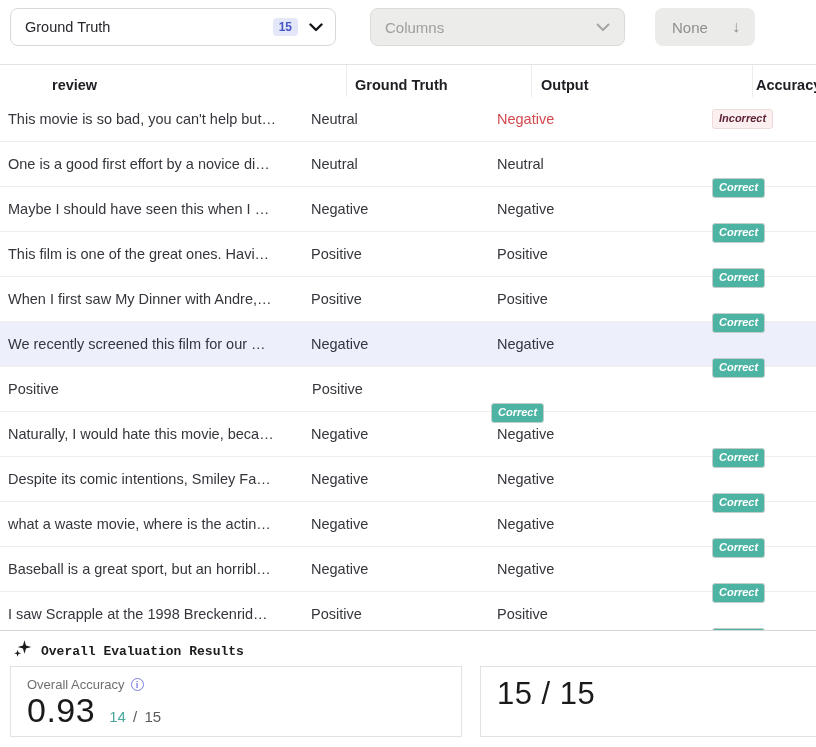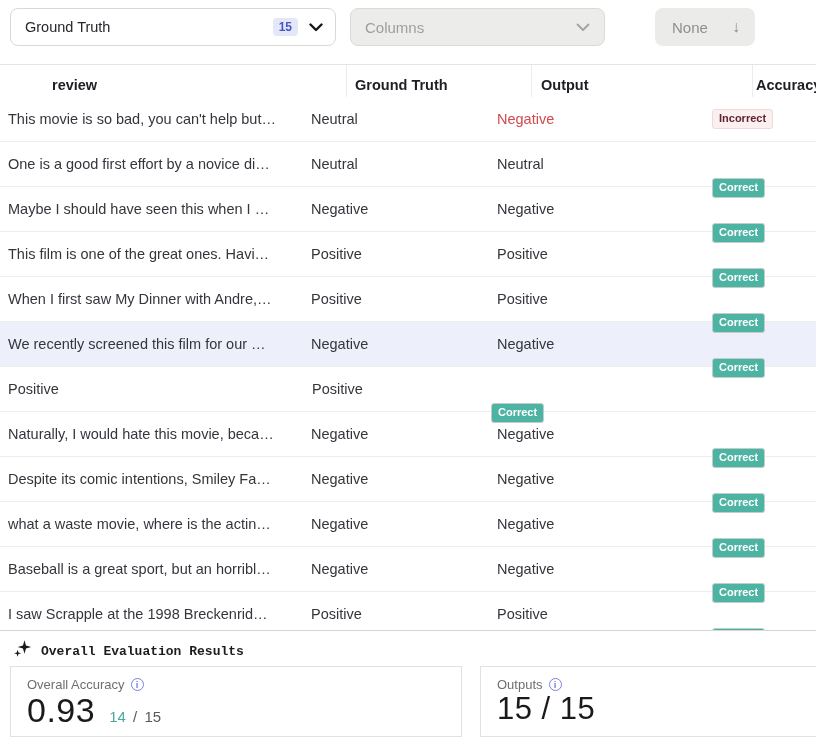--- a/index.html
+++ b/index.html
@@ -6,21 +6,21 @@
   html,body { width:816px; height:747px; overflow:hidden; background:#fff; }
   body { font-family:"Liberation Sans", sans-serif; color:#33353b; position:relative; }
   #app { position:relative; width:816px; height:747px; overflow:hidden; background:#fff; }
 
   
   .toolbar { position:absolute; top:0; left:0; width:816px; height:55px; background:#fff; }
   .select { position:absolute; top:8px; height:38px; border-radius:8px; display:flex; align-items:center; cursor:pointer; }
   .filter-select { left:10px; width:326px; background:#fff; border:1px solid #d8d8d4; padding:0 12px 0 14px; }
   .filter-select .sel-label { flex:1; font-size:14.5px; color:#26262c; }
   .count-badge { background:#e4e7f8; color:#4656c6; font-size:12px; font-weight:600; padding:2px 6px; border-radius:4px; margin-right:11px; }
-  .columns-select { left:350px; width:255px; background:#ececea; border:1px solid #dcdad5; padding:0 14px; }
+  .columns-select { left:370px; width:255px; background:#ececea; border:1px solid #dcdad5; padding:0 14px; }
   .columns-select .sel-label { flex:1; font-size:15px; color:#9e9e9a; }
   .sort-button { left:655px; width:100px; background:#ebebe9; border:none; padding:0 15px 0 17px; justify-content:space-between; }
   .sort-button .sel-label { font-size:15px; color:#8f8f8b; }
   .arrow-down-glyph { font-size:16px; color:#8f8f8b; line-height:1; }
 
   
   .grid-cols { display:grid; grid-template-columns:303px 185px 221px 92px 15px; }
   .thead { position:absolute; top:64px; left:0; width:816px; height:42px;
            border-top:1px solid #e4e4e4; border-bottom:2px solid #c4c4c4; background:#fff;padding-left:44px; }
   .th { display:flex; align-items:center; font-size:14.5px; font-weight:600; color:#1e1e24;
@@ -30,21 +30,21 @@
   .pad-b { padding-left:8px; }
   .pad-c { padding-left:9px; }
   .pad-d { padding-left:3px; }
 
   .tbody { position:absolute; top:97px; left:0; width:816px; height:533px; overflow:hidden; background:#fff; }
   .trow { height:45px; border-bottom:1px solid #ededed; align-items:center; background:#fff; cursor:pointer; }
   .trow.highlight { background:#edf0fb; }
   .cell { font-size:14.5px; color:#34363c; white-space:nowrap; overflow:hidden; }
   .c-output.neg { color:#d2494e; }
 
-  .badge { display:inline-block; font-size:11px; font-weight:700; border-radius:3px; padding:2.5px 6px 2px; line-height:1.25; }
+  .badge { display:inline-block; font-size:11px; font-weight:700; border-radius:3px; padding:2.5px 6px 2px; line-height:1.25;font-style:italic; }
   .badge-correct { background:#4db4a4; color:#fff; border:1px solid #c3cdca;margin-top:48px; }
   .badge-incorrect { background:#fbf0ef; color:#5e2238; border:1px solid #eddbda; font-weight:600; }
 
   
   .results-panel { position:absolute; top:630px; left:0; width:816px; height:117px;
                    background:#fff; border-top:1px solid #d6d6d6; z-index:5; }
   .results-header { position:absolute; top:8px; left:13px; display:flex; align-items:center; gap:9px;font-family:Liberation Mono, monospace; }
   .results-title { font-size:13px; font-weight:700; color:#1c1c1c; }
 
   .card { position:absolute; top:35px; height:71px; background:#fff; border:1px solid #e2e2df; border-radius:0; padding:10px 16px 8px; }
@@ -220,23 +220,19 @@
         <span class="big-value">0.93</span>
         <span class="fraction">
           <span class="num">14</span>
           <span class="sep">/</span>
           <span class="den">15</span>
         </span>
       </div>
     </div>
 
     <div class="card card-outputs">
-      <div class="card-label-row">
-        <span class="card-label">Outputs</span>
-        <span class="info-icon"></span>
-      </div>
       <div class="value-row">
         <span class="big-value">15 / 15</span>
       </div>
     </div>
   </div>
 
 </div>
 
 </body></html>

